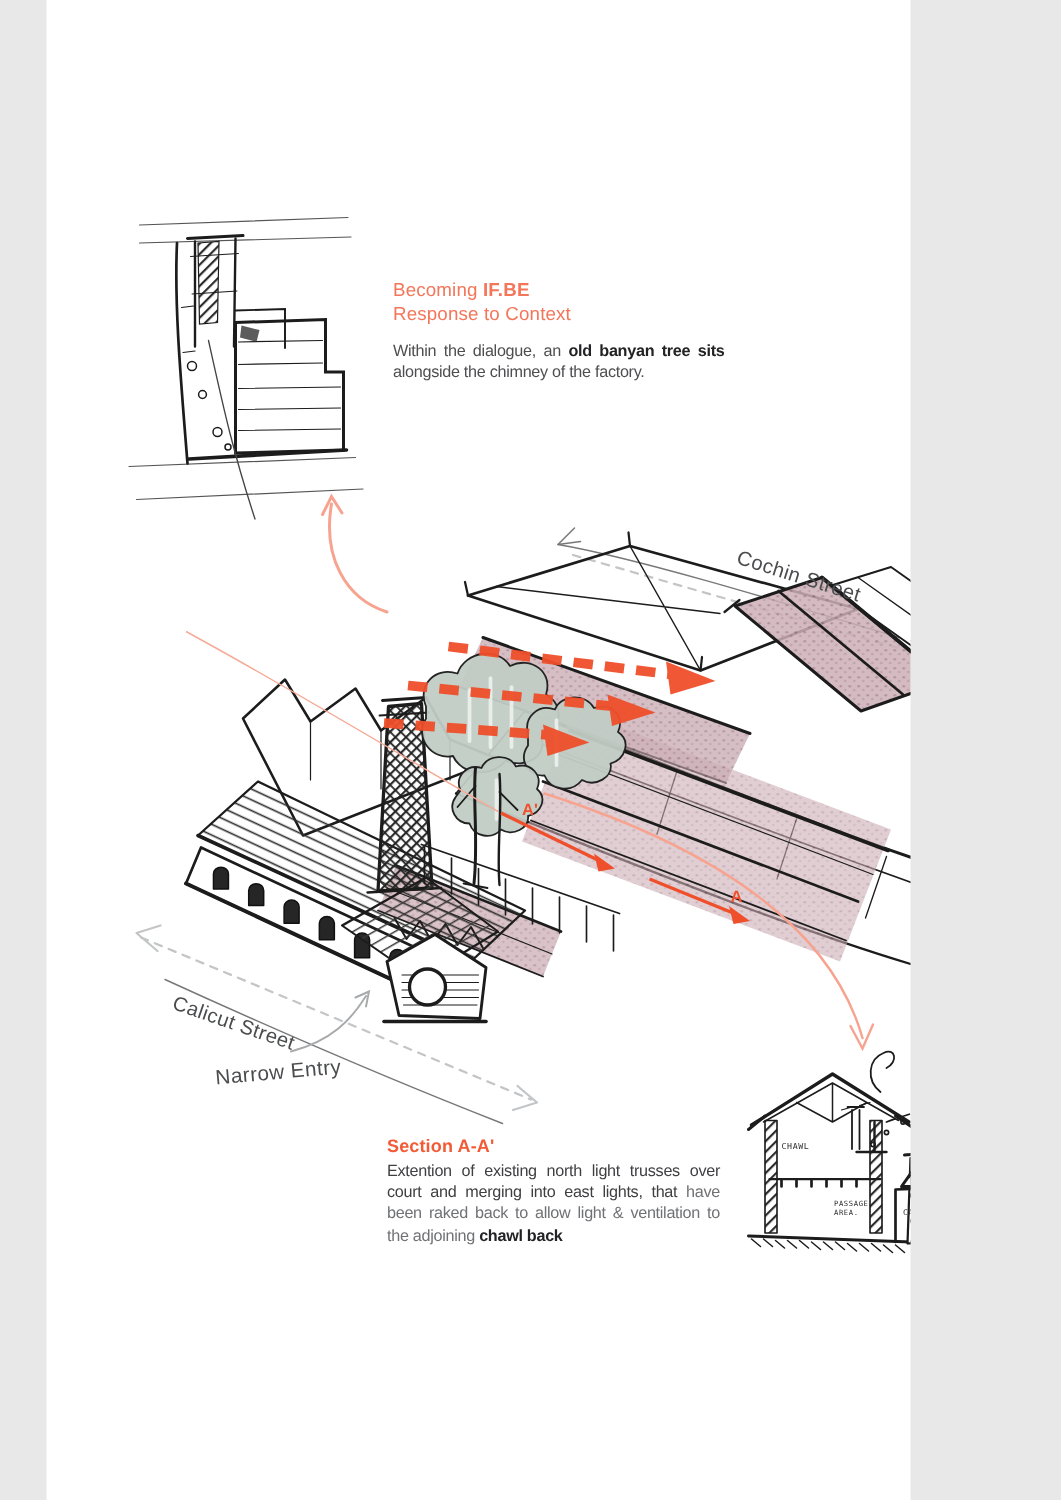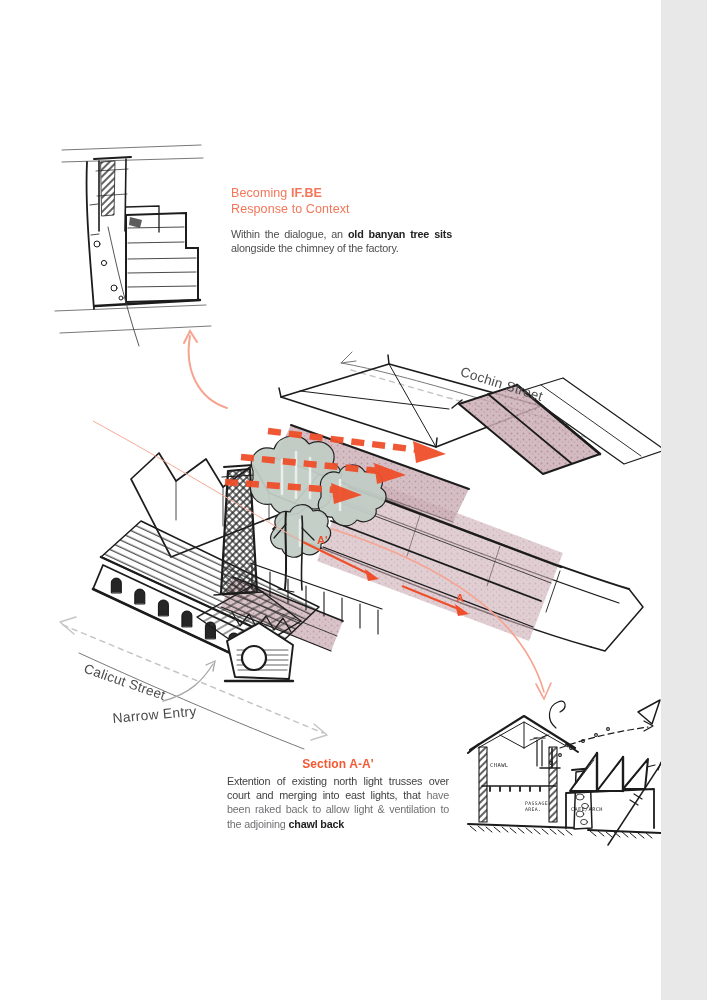--- a/index.html
+++ b/index.html
@@ -1,28 +1,28 @@
 <!DOCTYPE html>
 <html><head>
 <meta charset="utf-8">
 <style>
   html,body{margin:0;padding:0;background:#e8e8e8;}
-  .page{position:relative;width:661px;height:1000px;background:#ffffff;overflow:hidden;
-        font-family:"Liberation Sans",sans-serif;}
+  .page{position:relative;width:576px;height:1000px;background:#ffffff;overflow:hidden;
+        font-family:"Liberation Sans",sans-serif;margin-left:31px;}
   svg.art{position:absolute;left:0;top:0;}
 
   
   .context-block{position:absolute;left:231px;top:186px;width:221px;}
   .hd{font-size:12.5px;line-height:15.5px;color:#f3765a;font-weight:400;letter-spacing:.1px;}
   .hd b{font-weight:700;}
   .para{margin-top:10px;font-size:10.8px;line-height:14.2px;letter-spacing:-0.2px;
         color:#4e4e50;text-align:justify;}
   .para .bold{font-weight:700;color:#232325;}
   .section-block{position:absolute;left:227px;top:757px;width:222px;}
-  .section-block .hd2{font-size:12px;color:#f25b35;font-weight:600;text-align:center;letter-spacing:.1px;}
+  .section-block .hd2{font-size:12px;color:#f25b35;font-weight:600;text-align:left;letter-spacing:.1px;}
   .section-block .para{margin-top:3px;}
   .para .emph{color:#3f3f42;font-weight:500;}
   .para .light{color:#707174;}
 
   
   .street{position:absolute;font-size:13.5px;color:#4b4c4e;letter-spacing:.3px;
           transform-origin:left top;white-space:nowrap;}
   .lbl-cochin{left:463px;top:364px;transform:rotate(17.5deg);}
   .lbl-calicut{left:87px;top:661px;transform:rotate(19deg);}
   .lbl-narrow{left:112px;top:711px;transform:rotate(-5deg);font-size:13.8px;}

